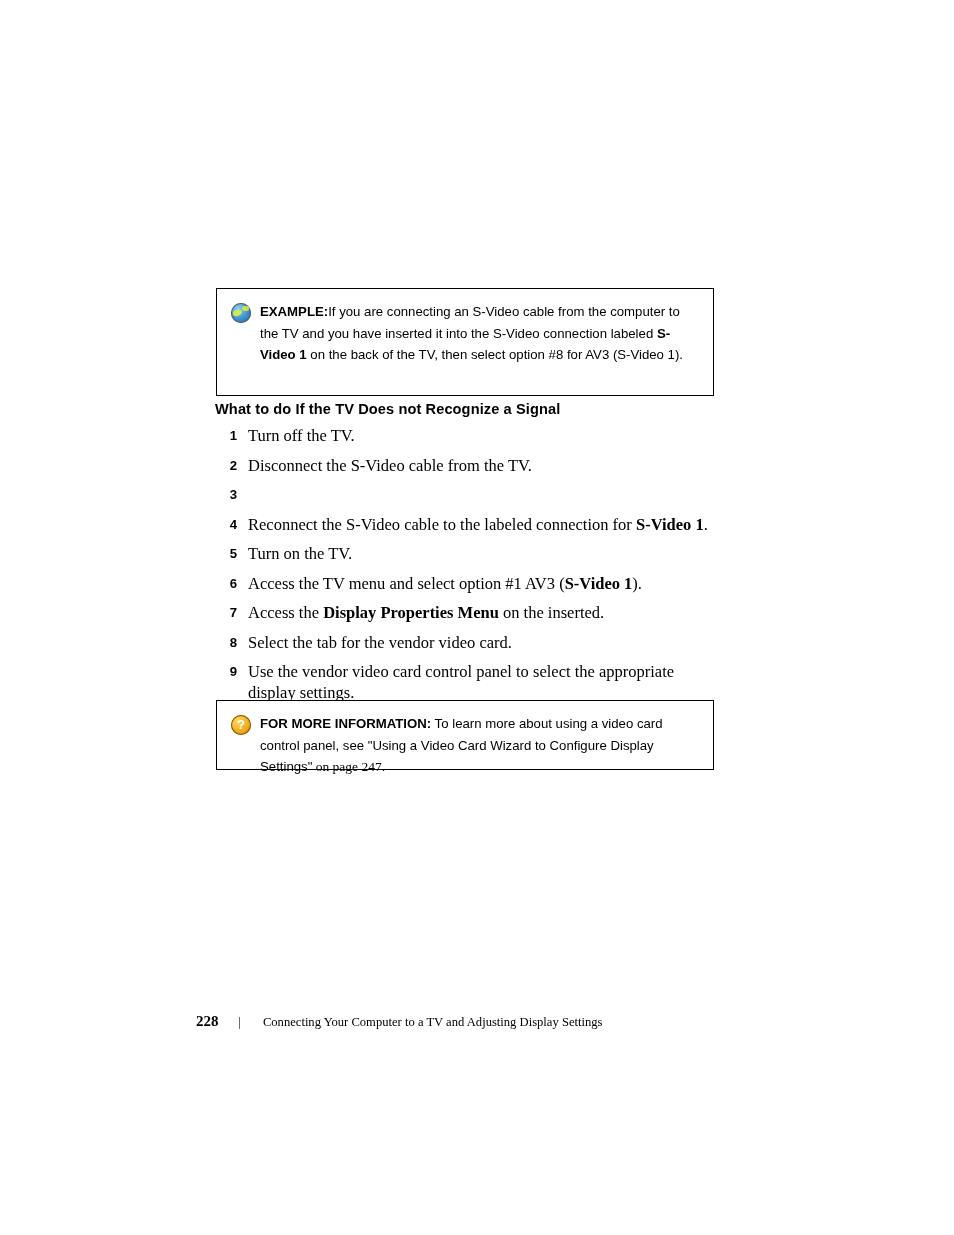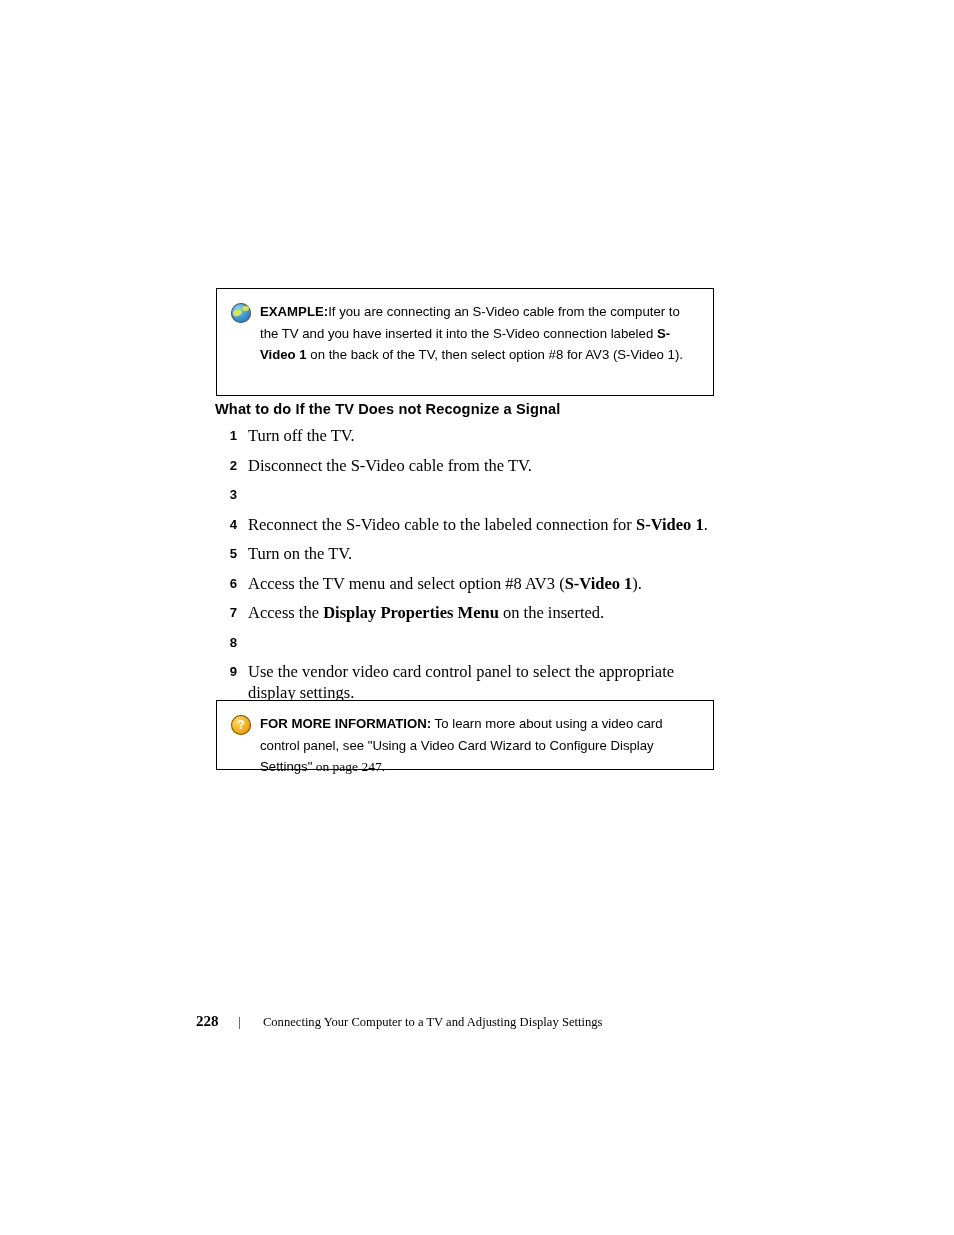--- a/index.html
+++ b/index.html
@@ -208,30 +208,31 @@
       <div class="step-text"><span>Reconnect the S-Video cable to the labeled connection for </span><b>S-Video 1</b><span>.</span></div>
     </div>
 
     <div class="step">
       <div class="step-num">5</div>
       <div class="step-text"><span>Turn on the TV.</span></div>
     </div>
 
     <div class="step">
       <div class="step-num">6</div>
-      <div class="step-text"><span>Access the TV menu and select option #8 AV3 (</span><b>S-Video 1</b><span>).</span></div>
+      <div class="step-text"><span>Access the TV menu and select option #1 AV3 (</span><b>S-Video 1</b><span>).</span></div>
     </div>
 
     <div class="step">
       <div class="step-num">7</div>
       <div class="step-text"><span>Access the </span><b>Display Properties Menu</b><span> on the inserted.</span></div>
     </div>
 
     <div class="step">
       <div class="step-num">8</div>
+      <div class="step-text"><span>Select the tab for the vendor video card.</span></div>
     </div>
 
     <div class="step">
       <div class="step-num">9</div>
       <div class="step-text" style="width:470px;"><span>Use the vendor video card control panel to select the appropriate display settings.</span></div>
     </div>
 
   </div>
 
   <div class="callout" style="left:216px; top:700px; width:498px; height:70px;">

